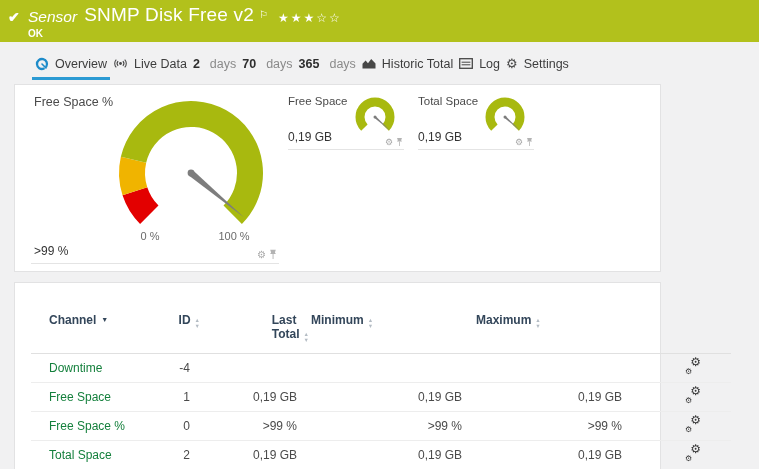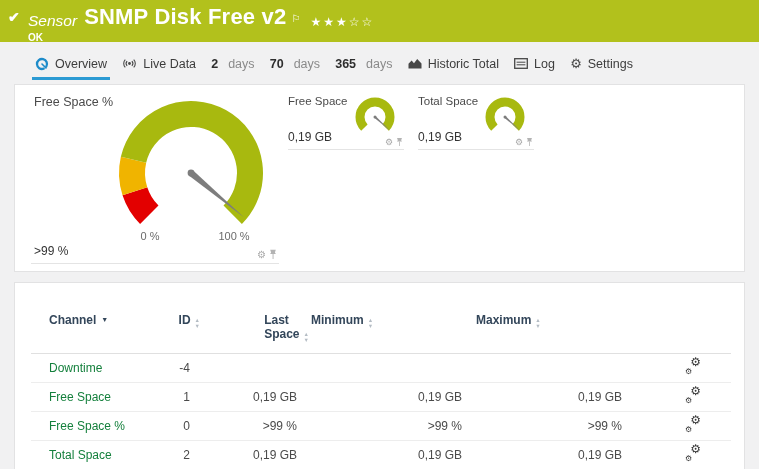--- a/index.html
+++ b/index.html
@@ -6,37 +6,37 @@
   body{width:759px;height:469px;overflow:hidden;background:#f1f1f2;
        font-family:"Liberation Sans",sans-serif;-webkit-font-smoothing:antialiased;}
   .page{position:relative;width:759px;height:469px;overflow:hidden;}
 
   
   .topbar{position:absolute;left:0;top:0;width:759px;height:42px;background:#b2c11c;color:#fff;}
   .topbar .check{position:absolute;left:8px;top:9px;font-size:14px;font-weight:bold;}
   .tb-main{position:absolute;left:28px;top:4px;}
   .tb-line1{display:flex;align-items:flex-end;white-space:nowrap;}
   .tb-kind{font-style:italic;font-weight:400;font-size:15.5px;margin-right:7px;}
-  .tb-title{font-weight:700;font-size:22px;letter-spacing:.2px;}
+  .tb-title{font-weight:400;font-size:19px;letter-spacing:.2px;}
   .tb-flag{font-size:10px;position:relative;top:-6px;margin-left:5px;}
   .tb-stars{font-size:12px;letter-spacing:2px;margin-left:10px;position:relative;top:-1px;}
   .tb-status{font-size:10px;font-weight:700;margin-top:2px;}
 
   
   .tabs{position:absolute;left:0;top:50px;width:646px;height:30px;display:flex;
-        align-items:stretch;padding:0 10px 0 32px;box-sizing:border-box;justify-content:space-between;}
+        align-items:stretch;padding:0 10px 0 32px;box-sizing:border-box;justify-content:flex-start;}
   .tab{display:flex;align-items:center;gap:6px;font-size:12.5px;color:#3d3d3d;
        padding:0 3px;cursor:pointer;white-space:nowrap;border-bottom:3px solid transparent;}
   .tab.active{border-bottom:3px solid #2b9ad3;}
   .tab .num{font-weight:700;color:#2e2e2e;}
   .tab .unit{color:#8a8a8a;margin-left:4px;}
   .tab .gear-glyph{font-size:13px;color:#4a4a4a;line-height:1;}
 
   
-  .panel{position:absolute;left:14px;width:731px;background:#fff;border:1px solid #e2e2e3;box-sizing:border-box;}
+  .panel{position:absolute;left:14px;width:647px;background:#fff;border:1px solid #e2e2e3;box-sizing:border-box;}
   .overview-panel{top:84px;height:188px;}
   .table-panel{top:282px;height:200px;border-bottom:none;}
 
   
   .gauge-main{position:absolute;left:16px;top:8px;width:248px;height:170px;border-bottom:1px solid #e4e4e4;}
   .gauge-main .gtitle{position:absolute;left:3px;top:2px;font-size:12.5px;color:#4a4a4a;}
   .gauge-main svg.big{position:absolute;left:75px;top:0;}
   .gauge-main .gvalue{position:absolute;left:3px;bottom:5px;font-size:12px;color:#333;}
   .corner-icons{position:absolute;right:2px;bottom:3px;display:flex;align-items:flex-end;gap:3px;}
   .corner-icons .gear-glyph{font-size:10px;color:#a8a8a8;line-height:1;cursor:pointer;}
@@ -212,21 +212,21 @@
           </th>
           <th class="col-id">
             <span>ID</span><span class="sort">
                 <span>▲</span>
                 <span>▼</span>
               </span>
           </th>
           <th class="col-last">
             <span class="last-wrap">
               <span style="display:block">Last</span>
-              <span><span>Space</span><span class="sort">
+              <span><span>Total</span><span class="sort">
                     <span>▲</span>
                     <span>▼</span>
                   </span></span>
             </span>
           </th>
           <th class="col-num">
             <span>Minimum</span><span class="sort">
                 <span>▲</span>
                 <span>▼</span>
               </span>

